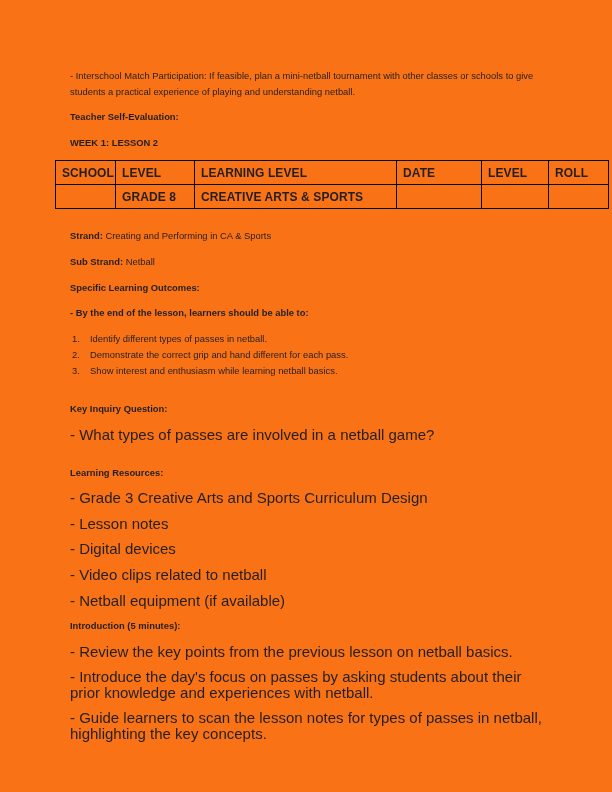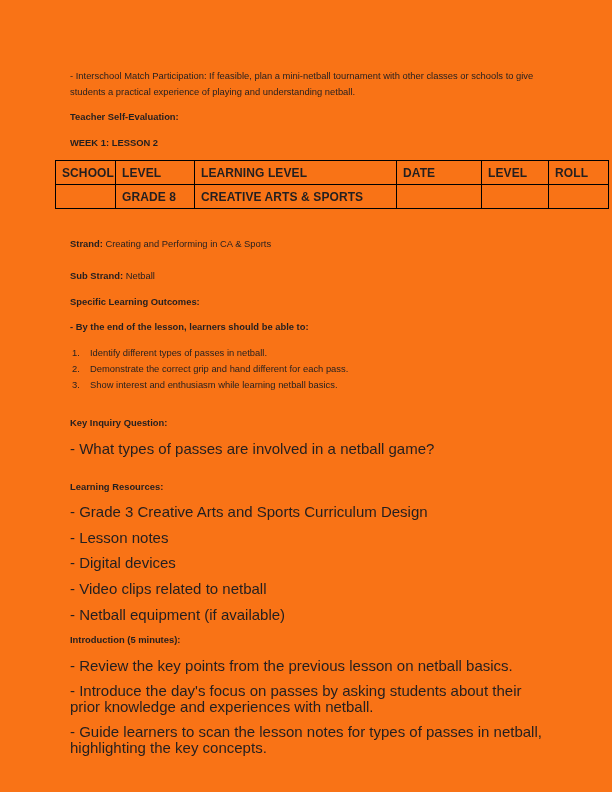--- a/index.html
+++ b/index.html
@@ -30,21 +30,21 @@
   }
   .heading {
     font-size: 9.4px;
     line-height: 15.6px;
     font-weight: bold;
     margin: 8px 0 10px 0;
   }
   .labelled {
     font-size: 9.4px;
     line-height: 15.6px;
-    margin: 16px 0 10px 0;
+    margin: 8px 0 10px 0;
   }
   .labelled .lbl {
     font-weight: bold;
   }
   .numlist {
     margin: 0 0 10px 0;
     padding: 0;
     list-style: none;
   }
   .numlist li {

